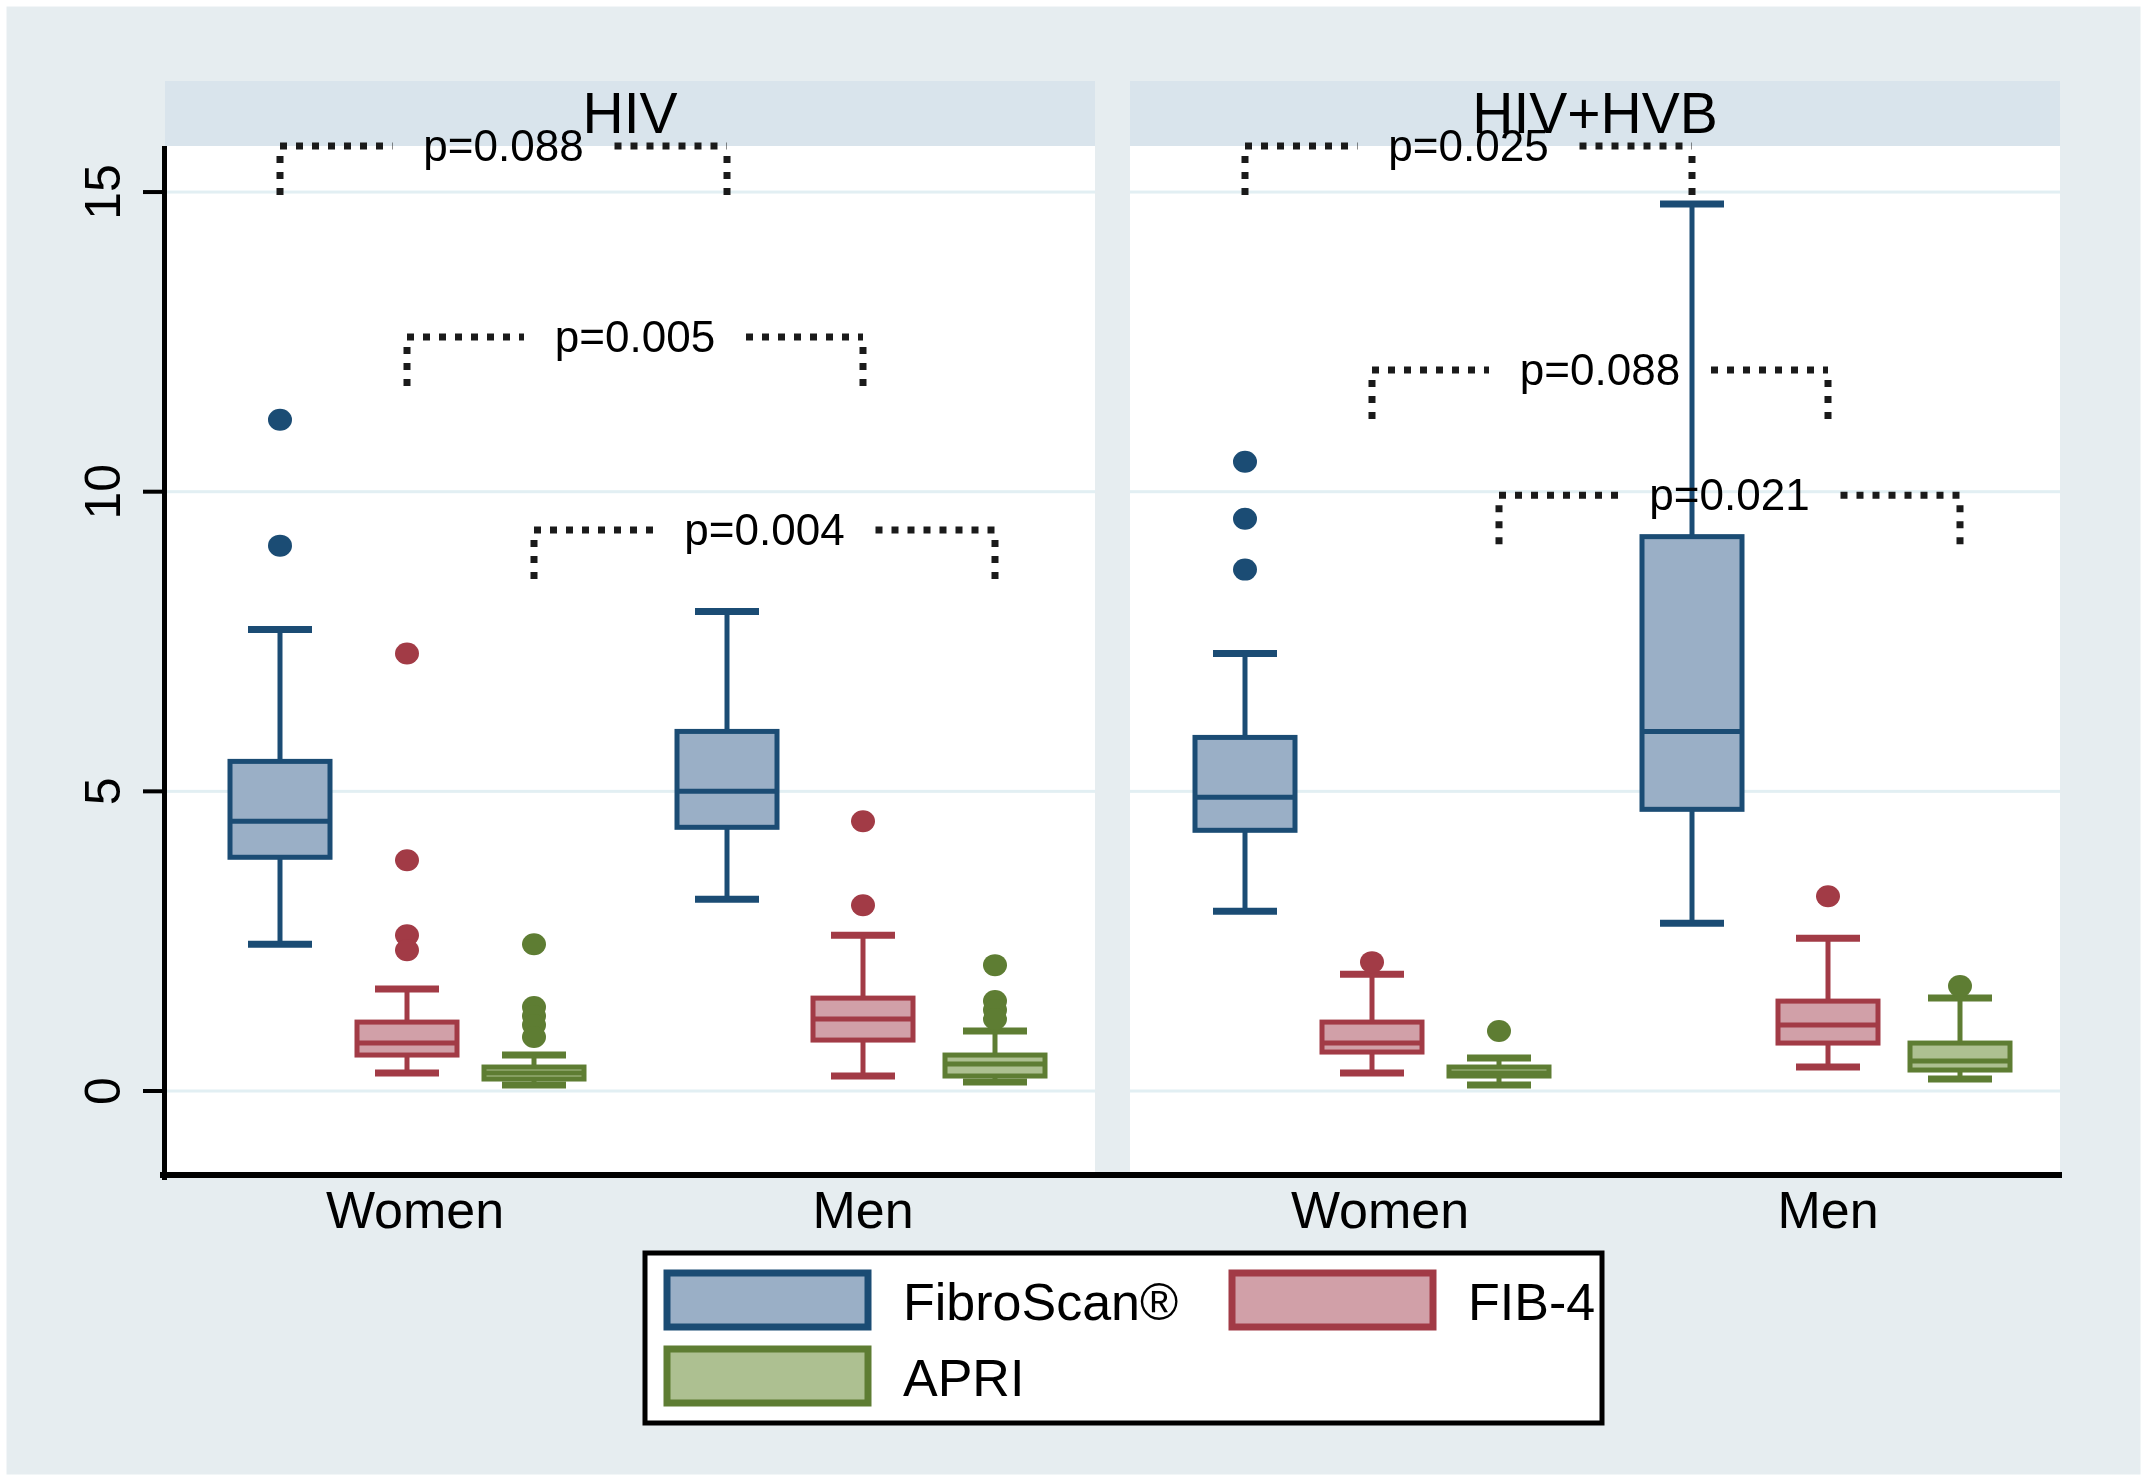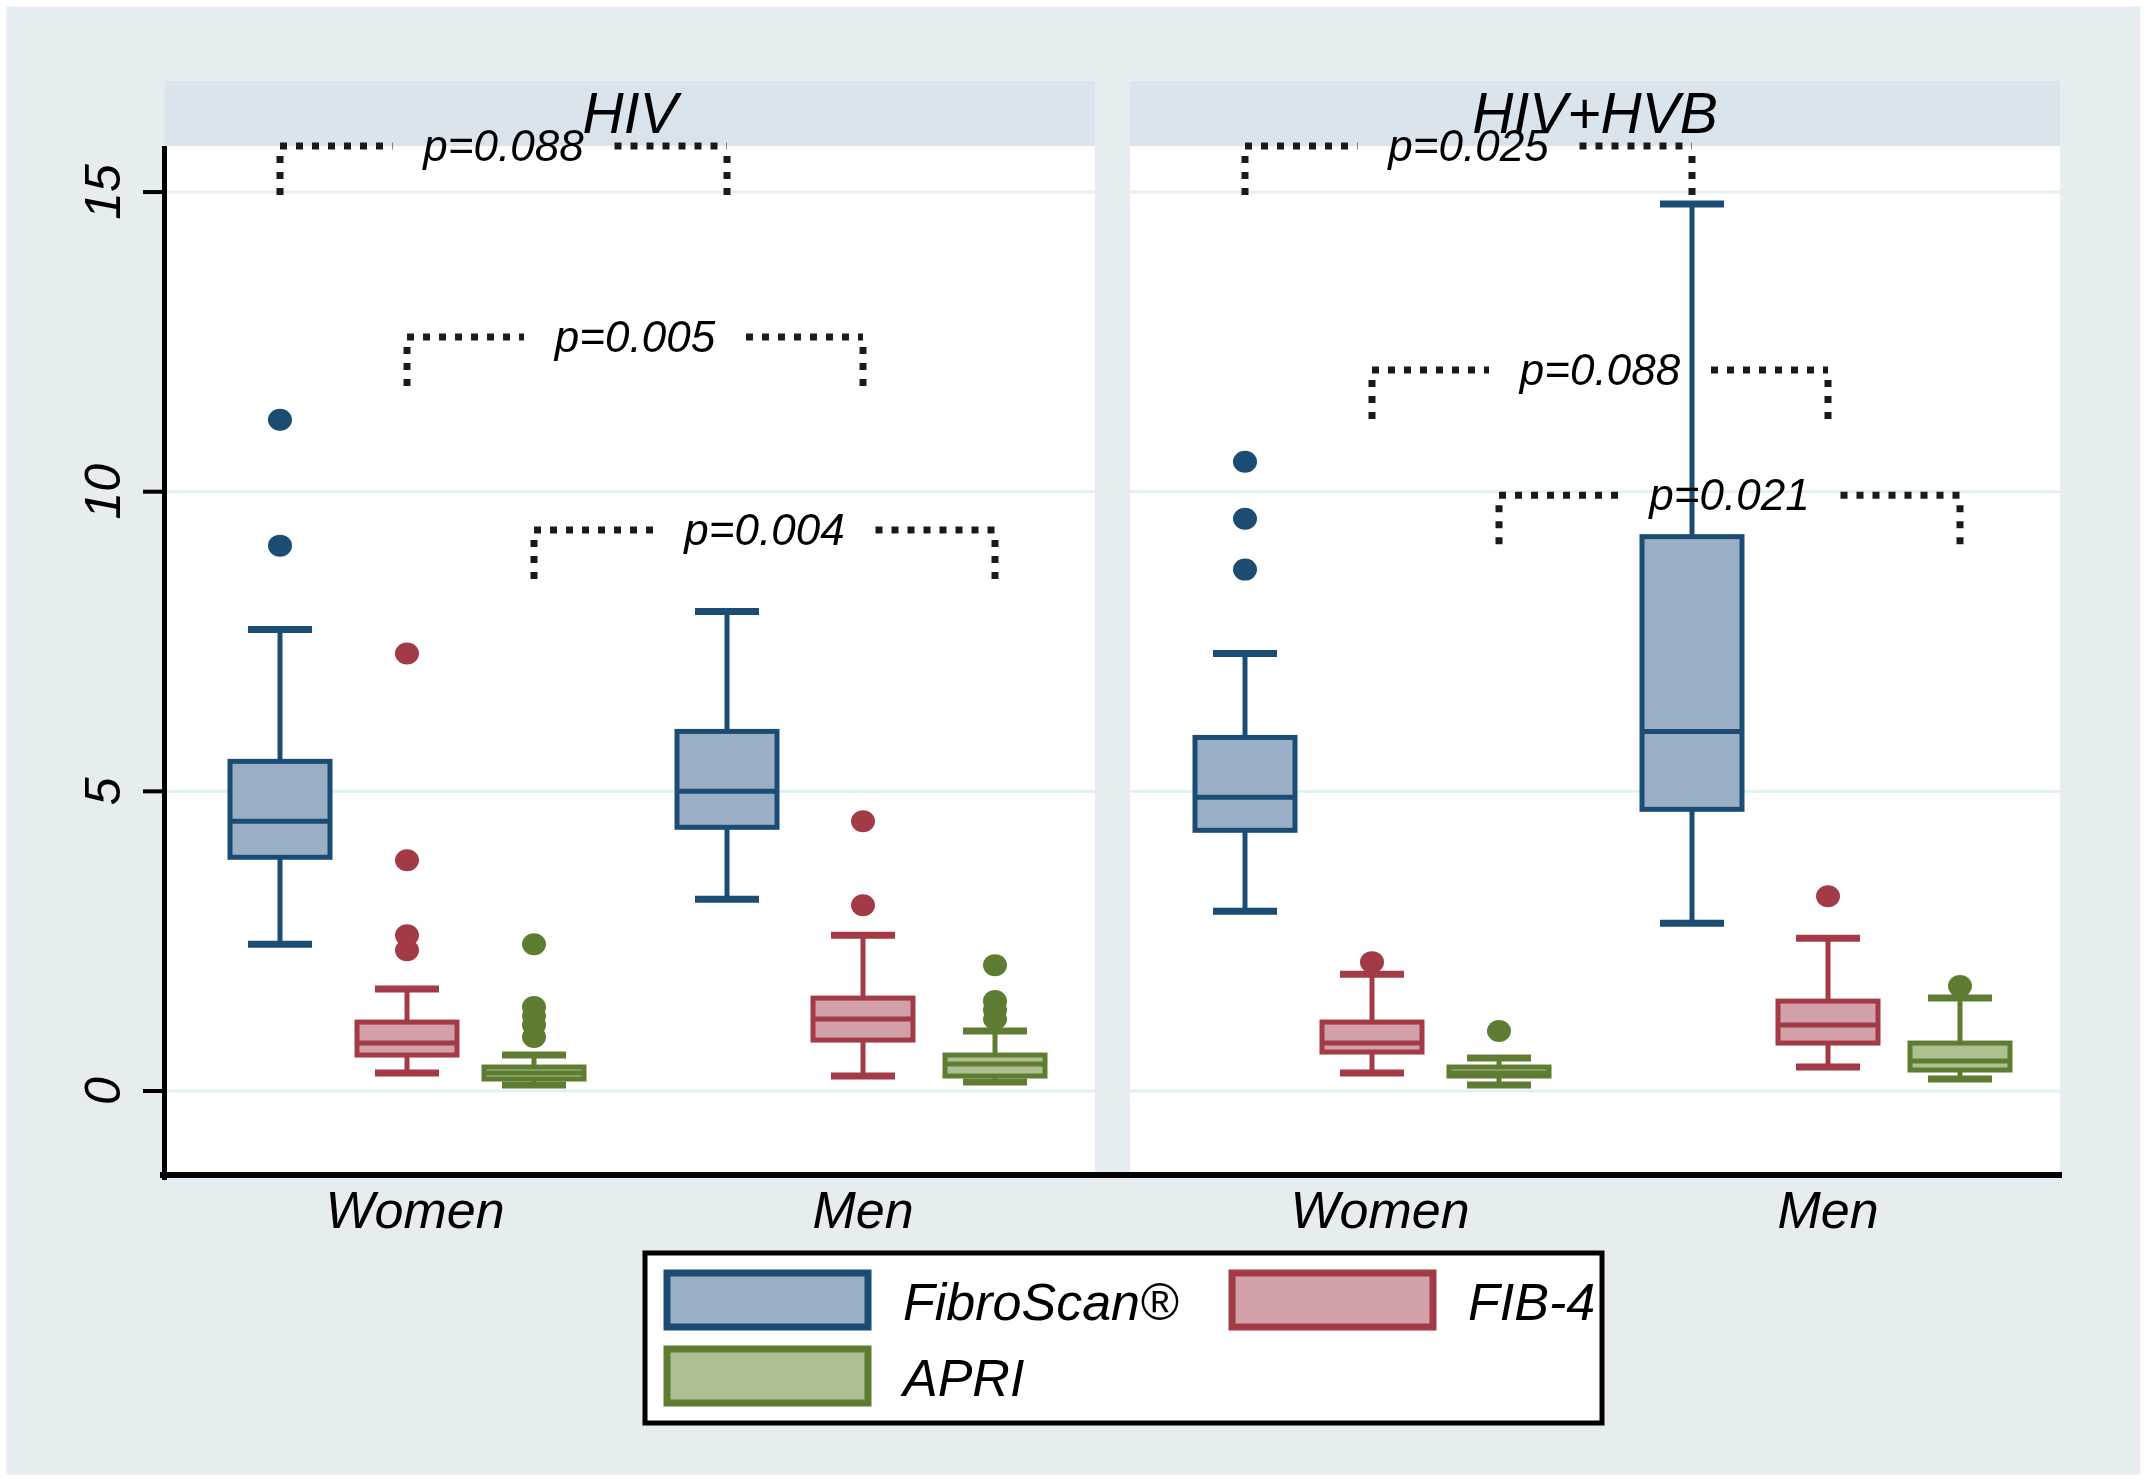--- a/index.html
+++ b/index.html
@@ -1,16 +1,16 @@
 <!DOCTYPE html>
 <html><head>
 <meta charset="utf-8">
 <style>
   html,body{margin:0;padding:0;background:#ffffff;}
-  #fig{width:2147px;height:1481px;font-style:italic;}
+  #fig{width:2147px;height:1481px;}
   svg{display:block;}
   svg text{font-family:"Liberation Sans","DejaVu Sans",sans-serif;fill:#000;}
   .ttl{font-size:57px;}
   .pval{font-size:44px;}
   .cat{font-size:52px;}
   .ytick{font-size:50px;}
   .leg{font-size:52px;}
 </style>
 </head>
 <body>

